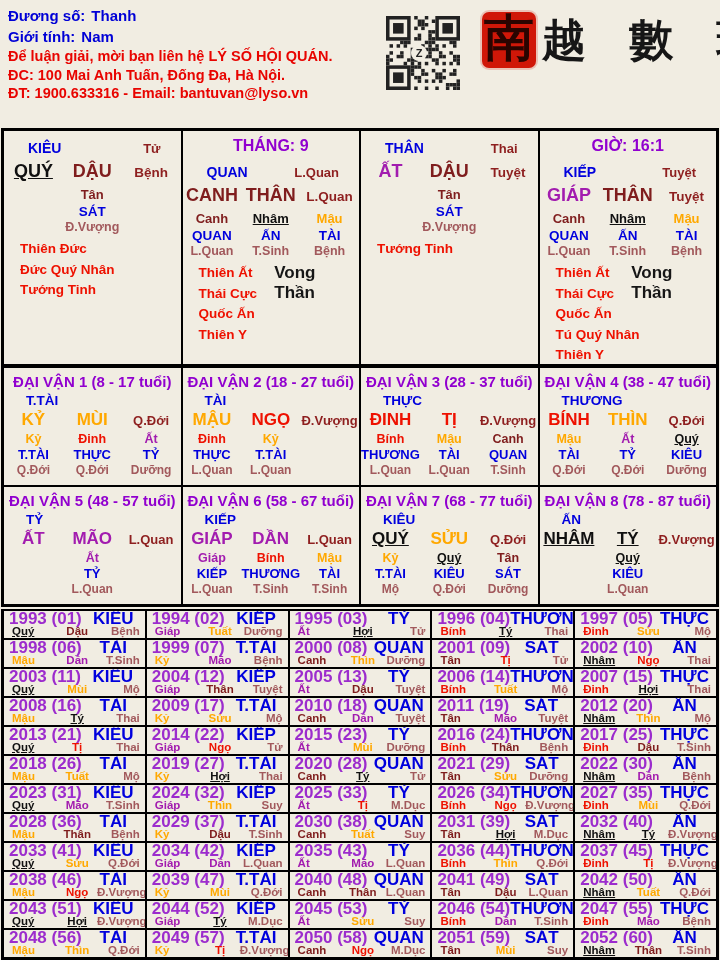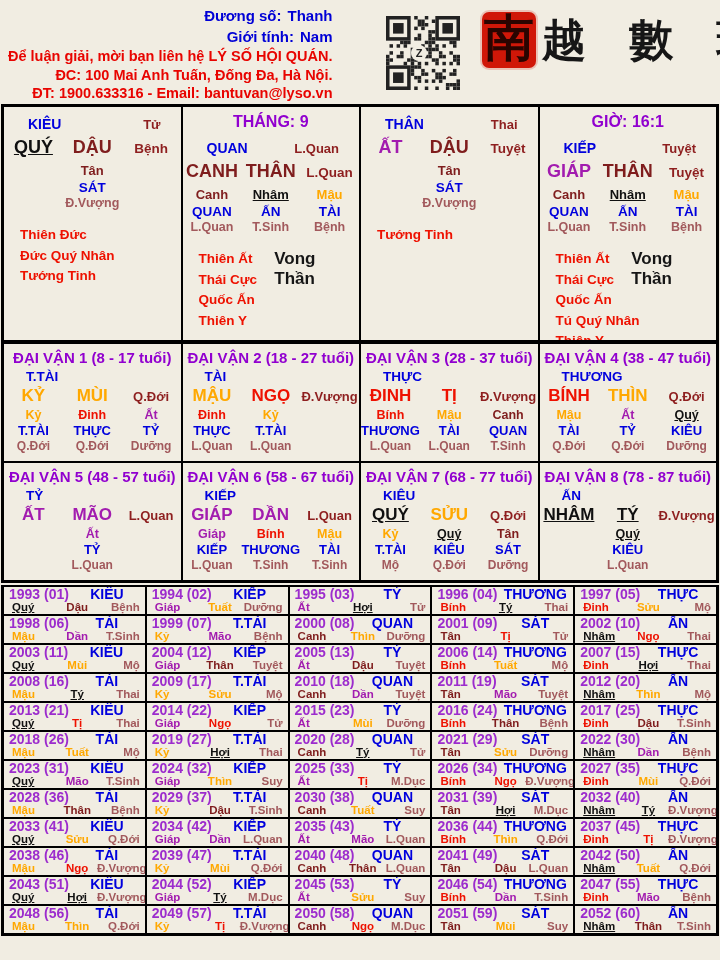--- a/index.html
+++ b/index.html
@@ -6,21 +6,21 @@
   body{
     width:720px;height:960px;overflow:hidden;
     background:#f1ede2;
     font-family:"Liberation Sans","DejaVu Sans",sans-serif;
     font-weight:bold;
     -webkit-font-smoothing:antialiased;
   }
   .page{position:relative;width:720px;height:960px;}
 
   
-  .hdr{position:relative;height:104px;text-align:right;}
+  .hdr{position:relative;height:128px;}
   .info{position:absolute;left:8px;top:5px;}
   .info .ln{white-space:nowrap;}
   .ln-blue{color:#0000d6;font-size:15px;line-height:21px;}
   .ln-red{color:#e80400;font-size:14.5px;line-height:18.5px;}
   .ln .val{margin-left:6px;}
   .qr{position:absolute;left:386px;top:16px;width:74px;height:74px;}
   .logo{position:absolute;left:466px;top:4px;width:250px;height:78px;}
   .seal{
     position:absolute;left:16px;top:8px;width:54px;height:56px;
     background:#d01708;border-radius:7px;
@@ -49,41 +49,41 @@
   .rowA{display:flex;justify-content:space-between;padding:0 20px 0 24px;margin-top:9px;align-items:baseline;}
   .rowA .god{font-size:14px;color:#0000dd;}
   .rowA .corner{font-size:13px;color:#8e1f1f;}
   .rowB{display:grid;grid-template-columns:1fr 1fr 1fr;margin-top:5px;align-items:baseline;text-align:center;}
   .rowB .stem,.rowB .branch{font-size:18px;}
   .rowB .stage{font-size:13.5px;color:#8e1f1f;}
   .hrow{display:grid;grid-template-columns:1fr 1fr 1fr;margin-top:5px;text-align:center;}
   .hcol .hs{font-size:13px;line-height:16px;}
   .hcol .hg{font-size:13.5px;line-height:17px;color:#0000dd;}
   .hcol .hst{font-size:12.5px;line-height:15px;color:#a2595c;}
-  .stars{position:relative;margin-top:14px;padding-left:16px;text-align:left;}
+  .stars{position:relative;margin-top:4px;padding-left:16px;text-align:left;}
   .stars .sr{color:#ee1100;font-size:13.5px;line-height:20.5px;}
   .stars .sb{position:absolute;left:52%;top:0;color:#161616;font-size:17px;}
 
   
   .dvgrid{display:grid;grid-template-columns:repeat(4,1fr);border:2px solid #000;border-top:none;margin:0 1px;}
   .dvbox{border:1px solid #000;height:117px;overflow:hidden;}
   .dvtitle{margin-top:5px;text-align:center;font-size:15px;color:#9100cf;}
   .dvgod{margin-top:3px;padding-left:22px;font-size:13.5px;color:#0000dd;text-align:left;}
   .dvrow{display:grid;grid-template-columns:1fr 1fr 1fr;margin-top:2px;align-items:baseline;text-align:center;}
   .dvrow .stem,.dvrow .branch{font-size:17px;}
   .dvrow .stage{font-size:13px;color:#8e1f1f;}
   .dvh{display:grid;grid-template-columns:1fr 1fr 1fr;margin-top:2px;text-align:center;}
   .dvh .hs{font-size:12.5px;line-height:15px;}
   .dvh .hg{font-size:13px;line-height:16px;color:#0000dd;}
   .dvh .hst{font-size:12px;line-height:14px;color:#a2595c;}
 
   
   .ytable{display:grid;grid-template-columns:repeat(5,1fr);grid-auto-rows:29px;border:2px solid #000;border-top:1px solid #000;margin:2px 1px 0 1px;}
   .ycell{border:1px solid #000;overflow:hidden;padding-top:1px;}
-  .yl1{display:flex;align-items:baseline;font-size:14px;line-height:13px;}
+  .yl1{display:flex;align-items:baseline;font-size:17px;line-height:13px;}
   .yl1 .ynum{flex:0 0 42%;padding-left:5px;color:#9c2ccd;white-space:nowrap;text-align:left;}
   .yl1 .ygod{flex:1;text-align:center;color:#0000dd;}
   .yl2{display:grid;grid-template-columns:38% 28% 34%;font-size:11.5px;line-height:13px;align-items:baseline;}
   .yl2 .ys{padding-left:8px;text-align:left;}
   .yl2 .yb{text-align:center;}
   .yl2 .yst{text-align:right;padding-right:5px;color:#a2595c;}
 </style>
 </head>
 <body>
 

